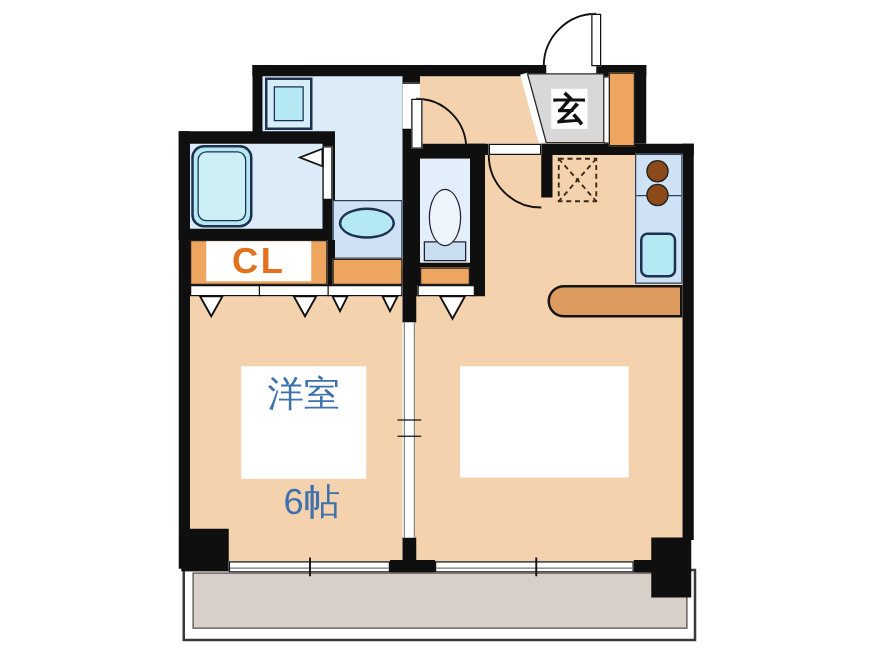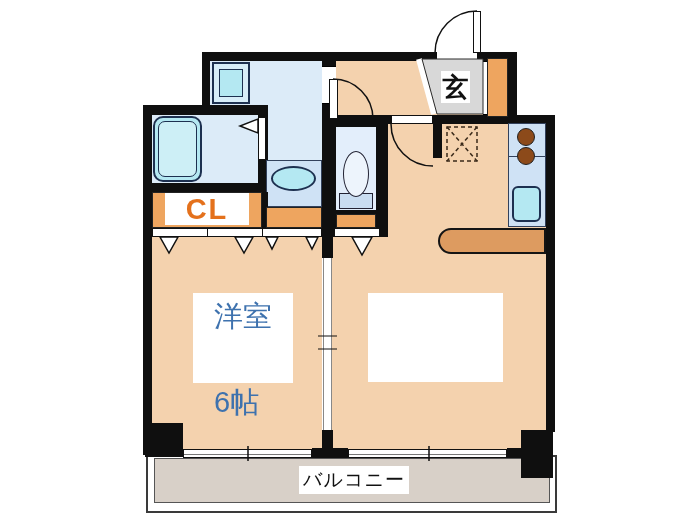--- a/index.html
+++ b/index.html
@@ -7,21 +7,21 @@
          font-family:"Liberation Sans","DejaVu Sans",sans-serif;}
   #stage div{position:absolute;box-sizing:border-box;}
   .floor{background:var(--floor,#f4d2ae);}
   .wall{background:var(--wall_black,#0f0f0f);}
   .orange{background:var(--closet_orange,#eea55f);border:1px solid #222;}
   .waterlight{background:var(--water_light,#dcebf8);}
   .watermid{background:var(--water_mid,#cfe2f5);border:1px solid #32415c;}
   .whiteband{background:#fff;border:1px solid #111;}
   .label-box{background:#fff;display:flex;align-items:center;justify-content:center;}
   .room-label{color:var(--label_blue,#3e72ae);font-size:29px;line-height:43px;font-weight:500;
-              text-align:left;white-space:pre-line;}
+              text-align:right;white-space:pre-line;}
   svg.overlay{position:absolute;left:0;top:0;pointer-events:none;}
 </style>
 </head>
 <body>
 
 <div id="stage">
 
   <div style="left:146px;top:455px;width:411px;height:58px;border:2px solid #3a3a3a;background:#fff;"></div>
   <div style="left:154px;top:458px;width:396px;height:45px;background:var(--balcony_floor,#d8d0c8);border:1px solid #555;"></div>
 
@@ -152,17 +152,14 @@
   </div>
 
   <div class="label-box" style="left:165px;top:193px;width:84px;height:32px;">
     <span style="position:static;color:var(--cl_text_orange,#e4711c);font-size:29px;font-weight:600;letter-spacing:2px;">CL</span>
   </div>
 
   <div class="label-box" style="left:441px;top:71px;width:29px;height:32px;">
     <span style="position:static;color:#111;font-size:26px;font-weight:600;">玄</span>
   </div>
 
-  <div class="label-box" style="left:299px;top:466px;width:110px;height:28px;">
-    <span style="position:static;color:#111;font-size:19px;letter-spacing:1px;">バルコニー</span>
-  </div>
 
 </div>
 
 </body></html>

